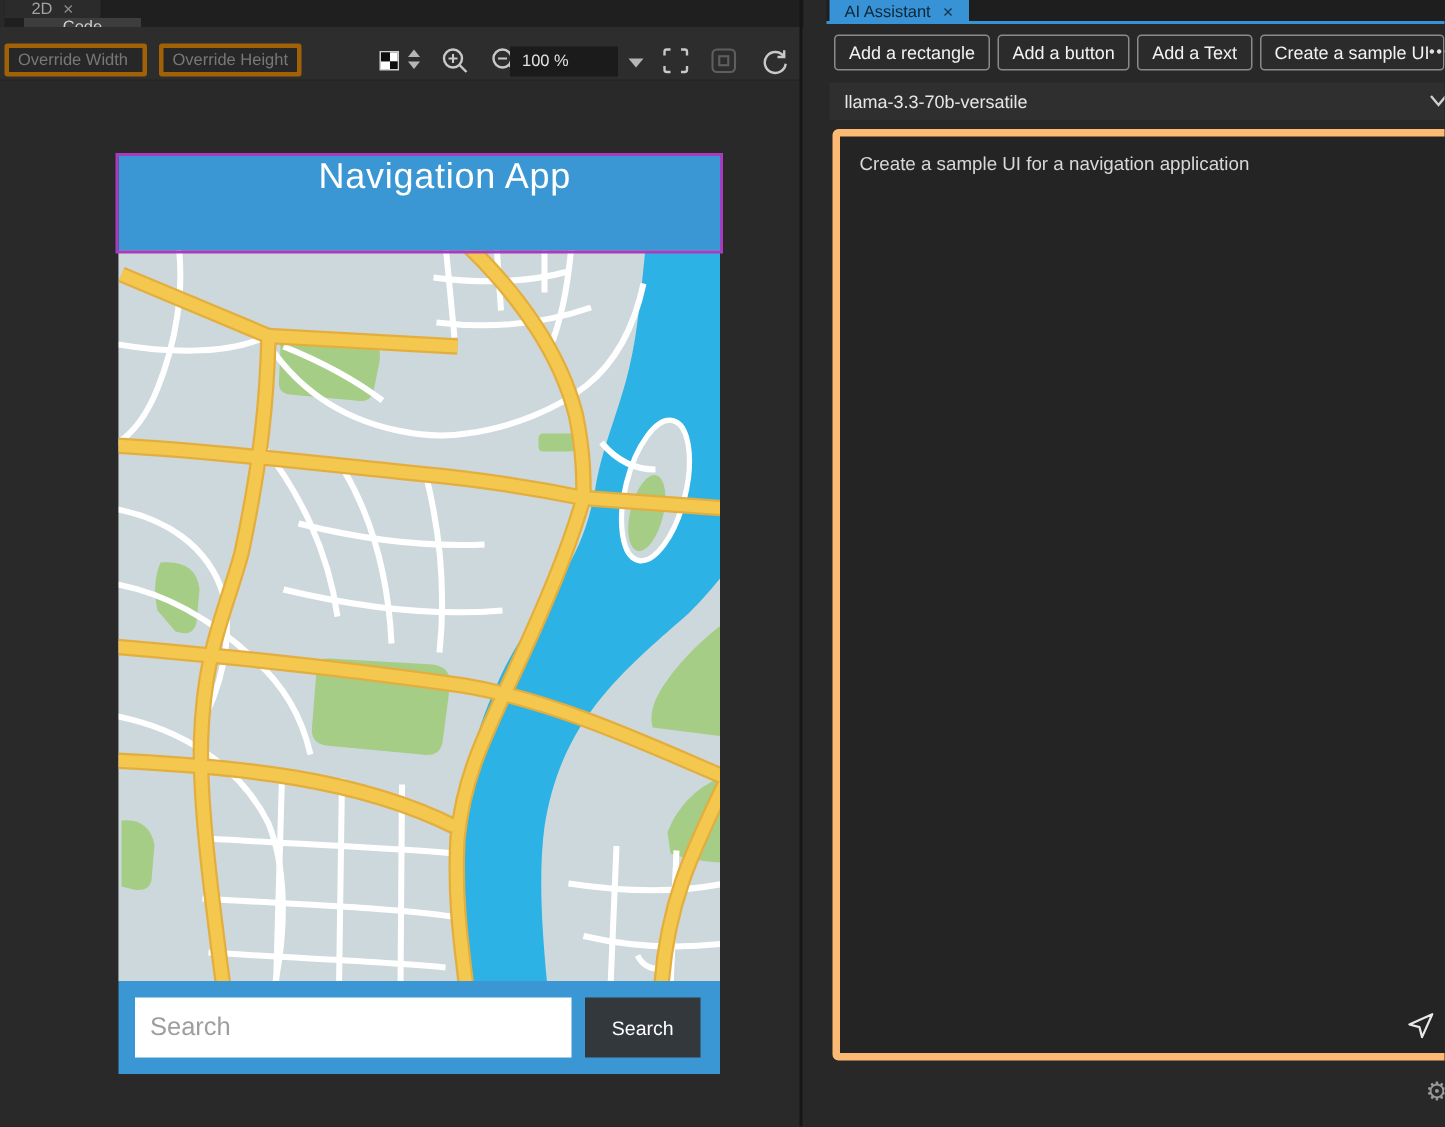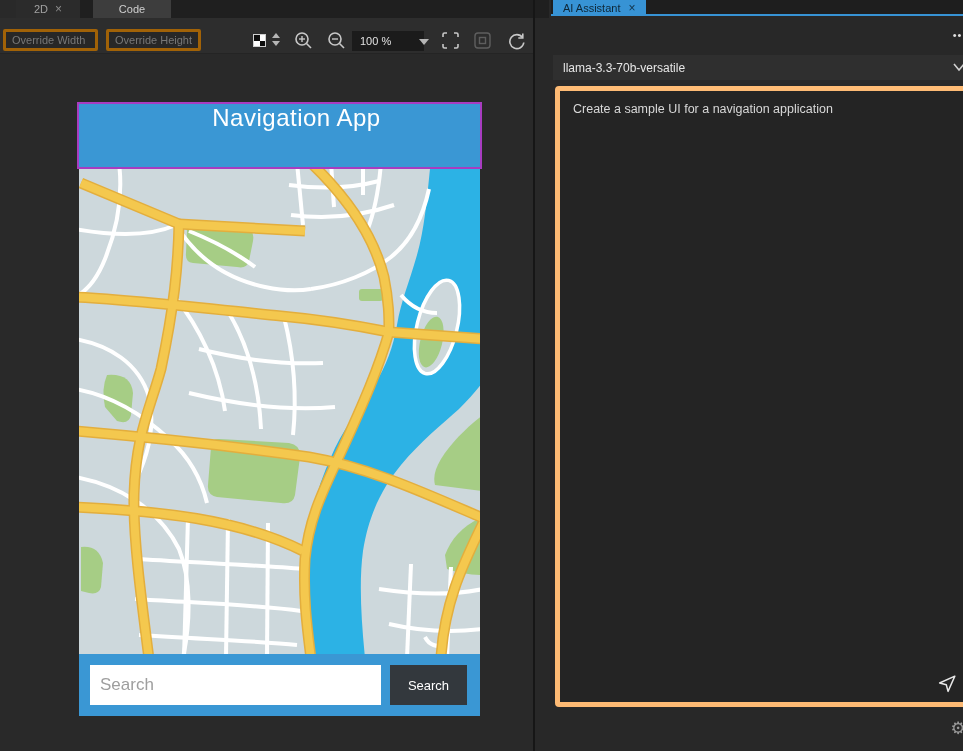--- a/index.html
+++ b/index.html
@@ -7,37 +7,37 @@
     --tabbar_bg:#1f1f1f; --header_blue:#3a97d4; --selection_purple:#a83cc0;
     --map_bg:#cdd8dc; --road_yellow:#f4c84e; --road_yellow_edge:#e3ae3d;
     --park_green:#a6cd85; --river_blue:#2cb2e5; --search_btn_bg:#33383d;
   }
   *{box-sizing:border-box; margin:0; padding:0;}
   html,body{width:963px;height:751px;}
   body{font-family:"Liberation Sans",sans-serif; background:var(--panel_bg); position:relative; overflow:hidden;}
 
   
   .left-pane{position:absolute;left:0;top:0;width:533px;height:751px;background:var(--canvas_bg);}
-  .tabbar{position:absolute;left:16px;top:0;width:533px;height:18px;background:var(--tabbar_bg);display:flex;}
+  .tabbar{position:absolute;left:3px;top:0;width:533px;height:18px;background:var(--tabbar_bg);display:flex;flex-direction:column;}
   .tab{height:18px;display:flex;align-items:center;justify-content:center;gap:7px;font-size:11px;cursor:default;}
   .tab-2d{width:64px;background:#2b2b2b;color:#a2a2a2;}
   .tab-code{width:78px;background:#3d3d3d;color:#cfcfcf;margin-left:13px;}
   .tab .close-x{color:#8a8a8a;font-size:12px;line-height:1;}
   .toolbar{position:absolute;left:0;top:18px;width:533px;height:36px;background:var(--toolbar_bg);border-bottom:1px solid #242424;}
   .tb-input{position:absolute;top:11px;height:22px;width:95px;background:#272727;border:3px solid #a16207;border-radius:2px;color:#c8c8c8;font-size:11px;padding:0 6px;outline:none;}
   .tb-input::placeholder{color:#787878;}
   .ow{left:3px;} .oh{left:106px;}
   .checker{position:absolute;left:253px;top:16px;width:13px;height:13px;border:1px solid #cfcfcf;display:grid;grid-template-columns:1fr 1fr;grid-template-rows:1fr 1fr;}
   .checker i:nth-child(1){background:#0d0d0d;} .checker i:nth-child(2){background:#fff;}
   .checker i:nth-child(3){background:#fff;} .checker i:nth-child(4){background:#0d0d0d;}
   .spin{position:absolute;left:272px;top:15px;display:flex;flex-direction:column;gap:3px;}
   .spin b{width:0;height:0;border-left:4px solid transparent;border-right:4px solid transparent;}
   .spin .up{border-bottom:5px solid #b5b5b5;} .spin .dn{border-top:5px solid #b5b5b5;}
   .tb-icon{position:absolute;top:13px;width:19px;height:19px;}
-  .zoombox{position:absolute;left:352px;top:13px;width:72px;height:20px;background:#1b1b1b;color:#e2e2e2;font-size:11px;display:flex;align-items:center;padding-left:8px;}
+  .zoombox{position:absolute;left:340px;top:13px;width:72px;height:20px;background:#1b1b1b;color:#e2e2e2;font-size:11px;display:flex;align-items:center;padding-left:8px;}
   .caret{position:absolute;left:419px;top:21px;width:0;height:0;border-left:5px solid transparent;border-right:5px solid transparent;border-top:6px solid #b5b5b5;}
   .dim{opacity:.35;}
 
   
   .phone{position:absolute;left:79px;top:104px;width:401px;}
   .phone-header{height:63px;background:var(--header_blue);outline:2px solid var(--selection_purple);display:flex;justify-content:center;color:#fff;font-size:24px;font-weight:400;letter-spacing:.5px;padding-left:34px;}
   .map{height:487px;overflow:hidden;background:var(--map_bg);}
   .map svg{display:block;}
   .wroad{fill:none;stroke:#ffffff;stroke-width:4;stroke-linejoin:round;}
   .ycase{fill:none;stroke:var(--road_yellow_edge);stroke-width:11;stroke-linejoin:round;}
@@ -236,20 +236,26 @@
 
 <div class="right-pane">
 
   <div class="ai-tabstrip">
     <div class="ai-tab">
       <span>AI Assistant</span>
       <span class="close-x">×</span>
     </div>
   </div>
 
+  <div class="qa-row">
+    <button class="qa-btn">Add a rectangle</button>
+    <button class="qa-btn">Add a button</button>
+    <button class="qa-btn">Add a Text</button>
+    <button class="qa-btn">Create a sample UI</button>
+  </div>
   <button class="more-btn">•••</button>
 
   <div class="model-select">
     <span>llama-3.3-70b-versatile</span>
     <svg width="12" height="10" viewBox="0 0 12 10">
       <polyline points="1,2 6,8 11,2" fill="none" stroke="#d0d0d0" stroke-width="1.6"></polyline>
     </svg>
   </div>
 
   <div class="prompt-box">

